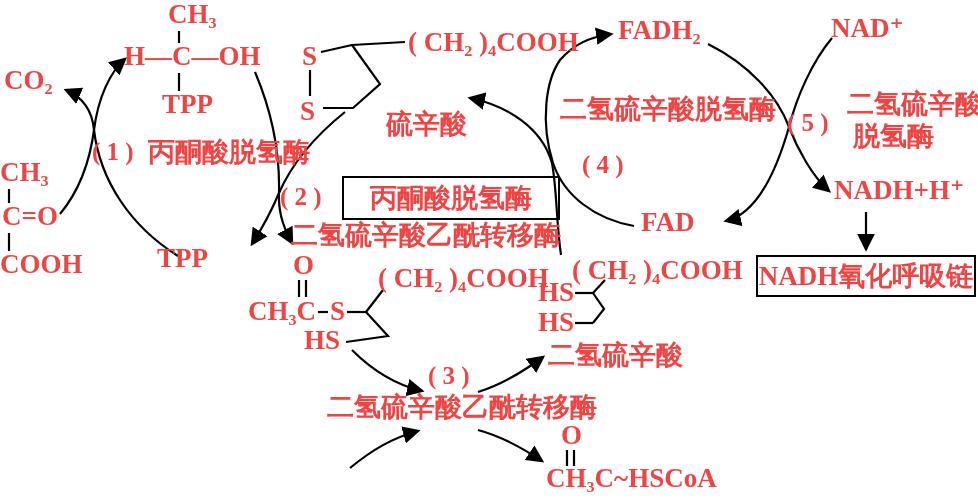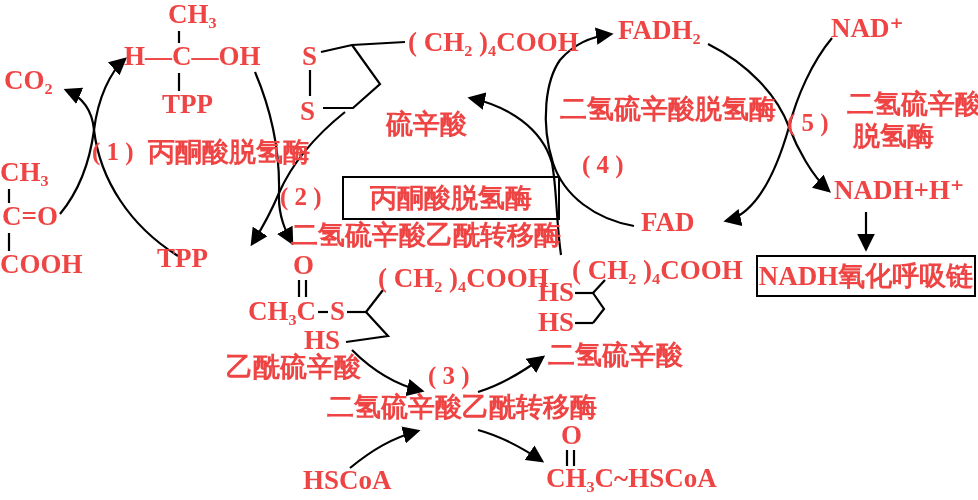--- a/index.html
+++ b/index.html
@@ -83,30 +83,28 @@
 
   <div class="lbl sm" style="left:280px;top:184px">( 2 )</div>
   <div class="bx" style="left:342px;top:176px;width:214px;height:40px;line-height:40px">丙酮酸脱氢酶</div>
   <div class="lbl" style="left:291px;top:221px">二氢硫辛酸乙酰转移酶</div>
 
   <div class="lbl" style="left:293px;top:251px">O</div>
   <div class="lbl" style="left:248px;top:297px">CH₃C</div>
   <div class="lbl" style="left:330px;top:297px">S</div>
   <div class="lbl" style="left:378px;top:264px">( CH₂ )₄COOH</div>
   <div class="lbl" style="left:304px;top:326px">HS</div>
-  <div class="lbl" style="left:226px;top:353px">乙酰硫辛酸</div>
   <div class="lbl sm" style="left:428px;top:363px">( 3 )</div>
 
   <div class="lbl" style="left:538px;top:278px">HS</div>
   <div class="lbl" style="left:538px;top:308px">HS</div>
   <div class="lbl" style="left:572px;top:256px">( CH₂ )₄COOH</div>
   <div class="lbl" style="left:548px;top:341px">二氢硫辛酸</div>
 
   <div class="lbl" style="left:327px;top:393px">二氢硫辛酸乙酰转移酶</div>
-  <div class="lbl" style="left:303px;top:466px">HSCoA</div>
   <div class="lbl" style="left:561px;top:421px">O</div>
   <div class="lbl" style="left:546px;top:464px">CH₃C~HSCoA</div>
 
   <div class="lbl" style="left:618px;top:16px">FADH₂</div>
   <div class="lbl" style="left:560px;top:95px">二氢硫辛酸脱氢酶</div>
   <div class="lbl sm" style="left:582px;top:152px">( 4 )</div>
   <div class="lbl" style="left:641px;top:208px">FAD</div>
 
   <div class="lbl" style="left:831px;top:14px">NAD⁺</div>
   <div class="lbl sm" style="left:787px;top:110px">( 5 )</div>

